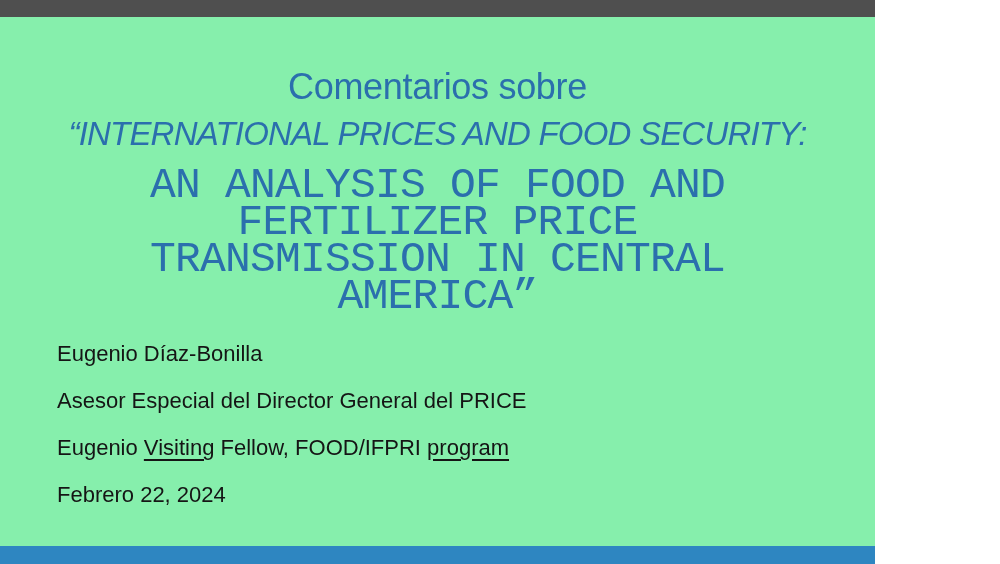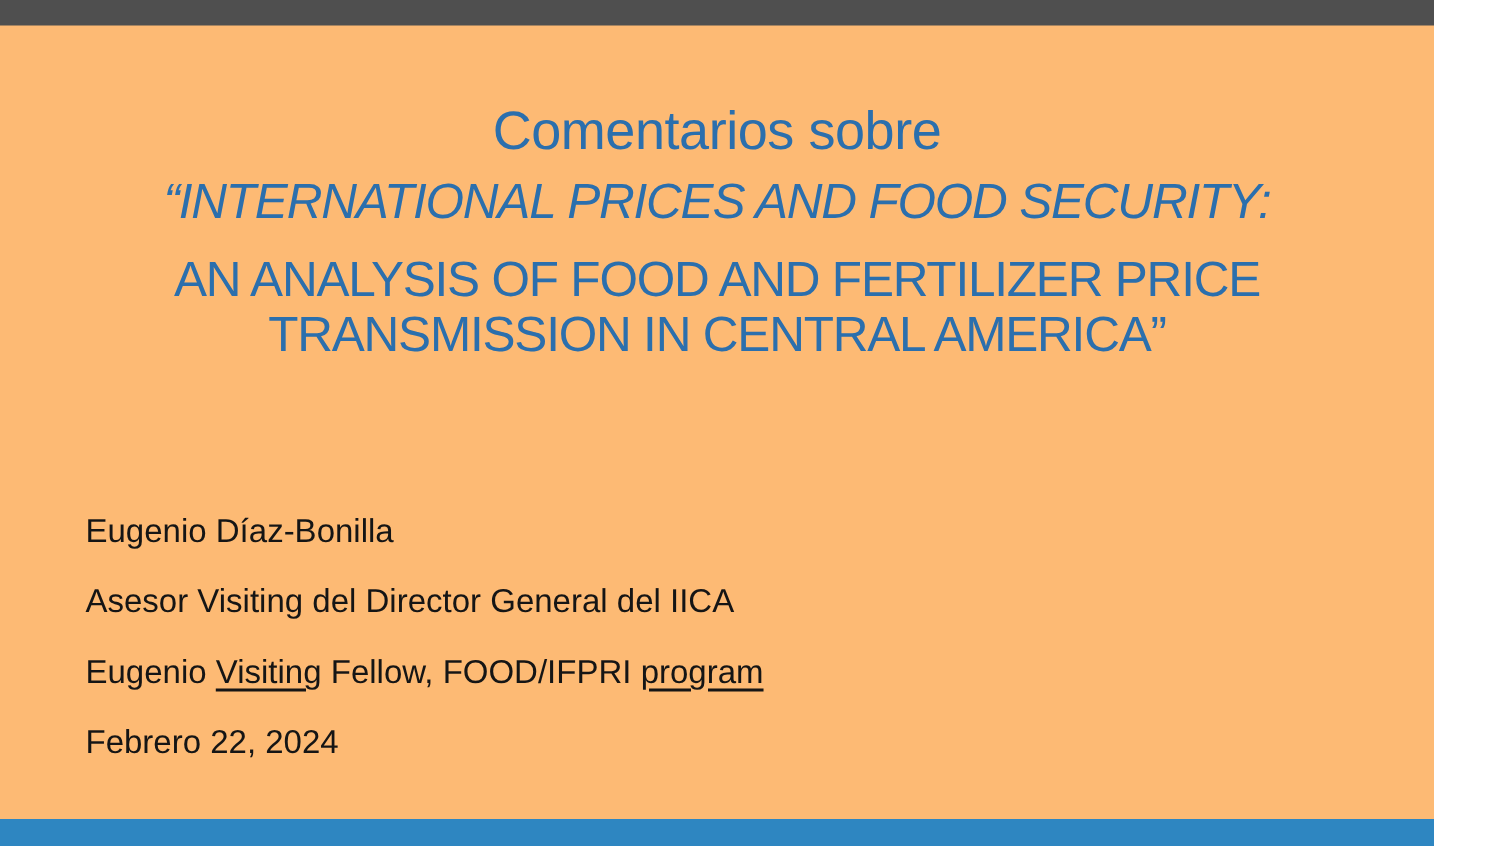--- a/index.html
+++ b/index.html
@@ -3,23 +3,23 @@
 <meta charset="utf-8">
 <style>
   html, body {
     margin: 0;
     padding: 0;
     background: #ffffff;
     font-family: "Liberation Sans", sans-serif;
   }
   .slide {
     position: relative;
-    width: 956px;
+    width: 875px;
     height: 564px;
-    background: #fdba74;
+    background: #86efac;
     overflow: hidden;
   }
   .top-bar {
     position: absolute;
     top: 0;
     left: 0;
     width: 100%;
     height: 17px;
     background: #4f4f4f;
   }
@@ -46,23 +46,24 @@
   }
   .title-line2 {
     margin-top: 6px;
     font-size: 33px;
     line-height: 40px;
     letter-spacing: -0.8px;
     font-style: italic;
   }
   .title-line34 {
     margin-top: 13px;
-    font-size: 33px;
+    font-size: 43px;
     line-height: 37px;
     letter-spacing: -0.8px;
+    font-family: Liberation Mono, monospace;
   }
   .body-block {
     position: absolute;
     left: 57px;
     top: 330px;
     right: 46px;
     color: #151515;
     font-size: 22px;
   }
   .body-block p {
@@ -90,20 +91,20 @@
     <div class="title-line1">Comentarios sobre</div>
     <div class="title-line2">“INTERNATIONAL PRICES AND FOOD SECURITY:</div>
     <div class="title-line34">
       <div>AN ANALYSIS OF FOOD AND FERTILIZER PRICE</div>
       <div>TRANSMISSION IN CENTRAL AMERICA”</div>
     </div>
   </div>
 
   <div class="body-block">
     <p>Eugenio Díaz-Bonilla</p>
-    <p>Asesor Visiting del Director General del IICA</p>
+    <p>Asesor Especial del Director General del PRICE</p>
     <p><span>Eugenio </span><span class="squiggle">Visiting</span><span> Fellow, FOOD/IFPRI </span><span class="squiggle">program</span></p>
     <p>Febrero 22, 2024</p>
   </div>
 
   <div class="bottom-bar"></div>
 
 </div>
 
 </body></html>

